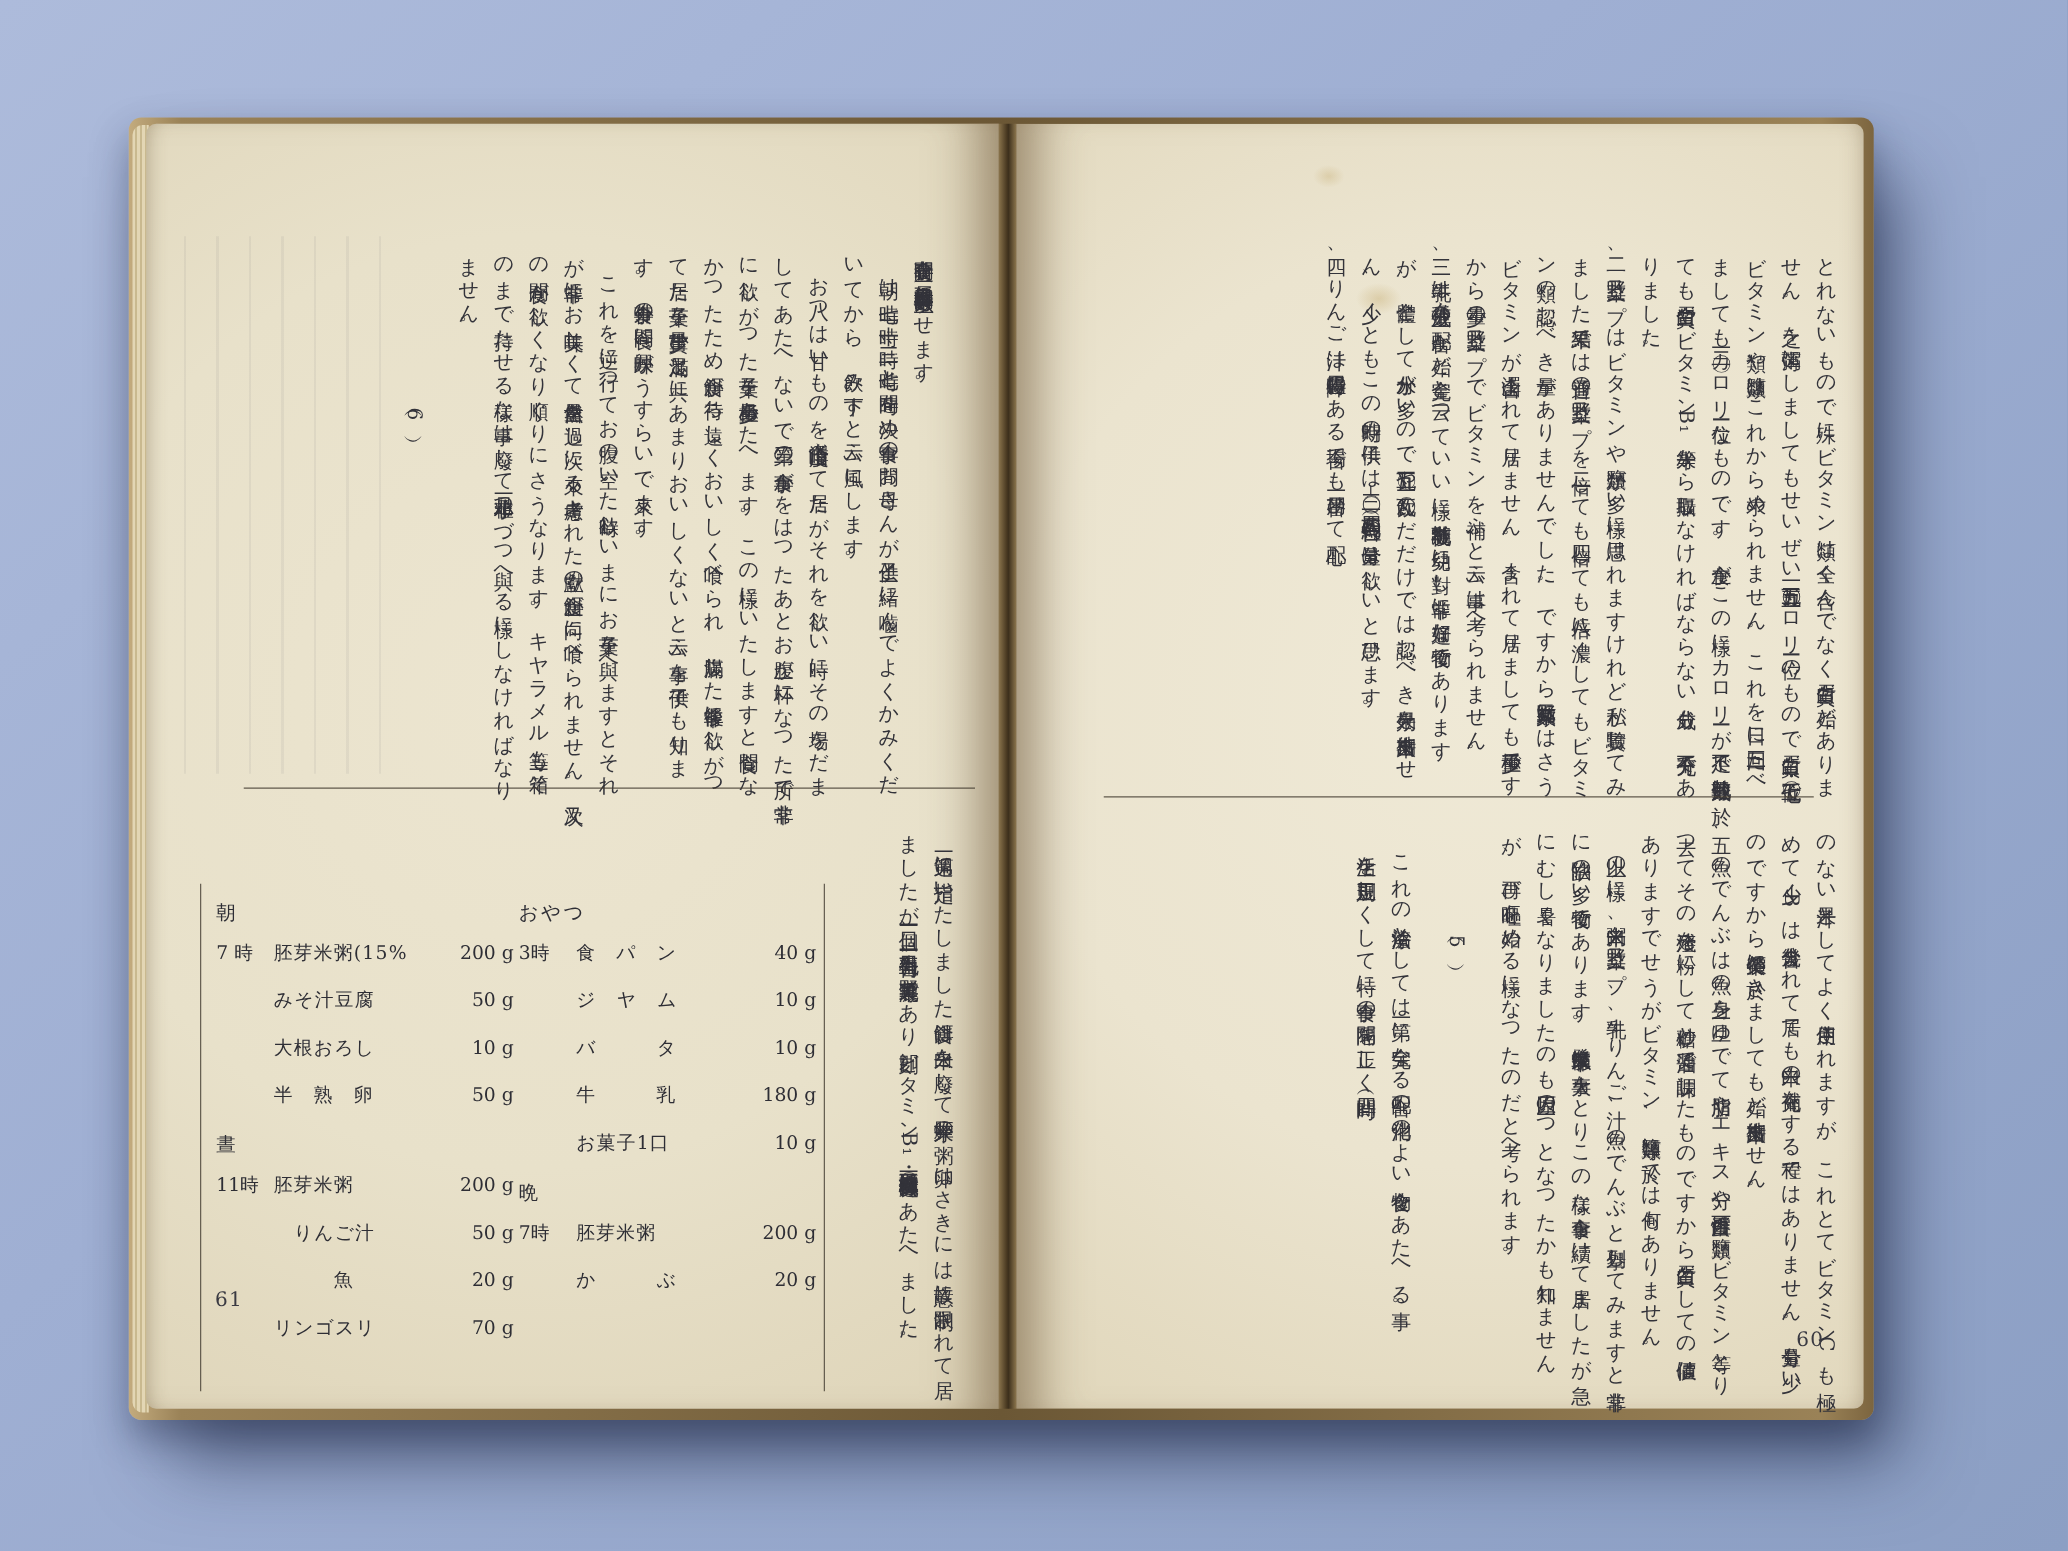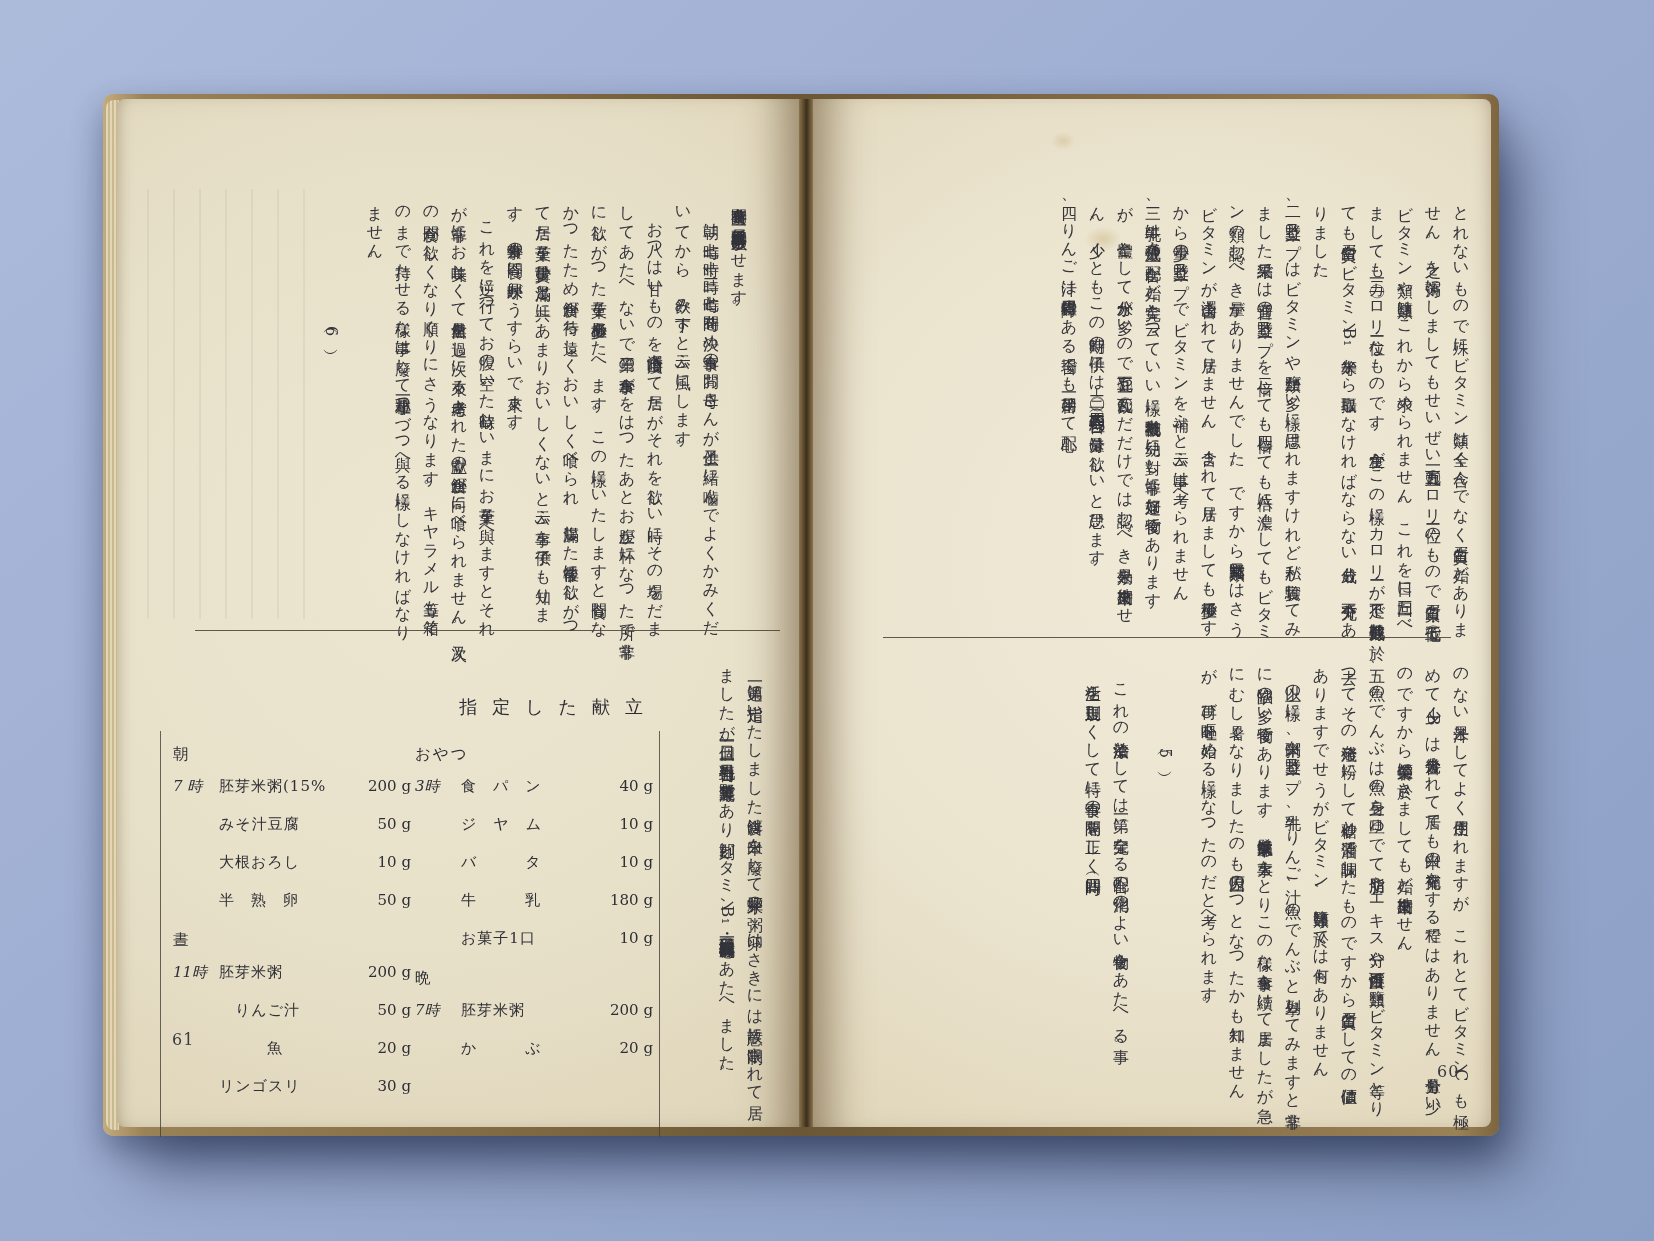--- a/index.html
+++ b/index.html
@@ -41,21 +41,21 @@
   .p61-top{top:96px;right:46px;width:560px;height:440px;}
   .p61-intro{top:558px;right:30px;width:132px;height:452px;}
   .menu{position:absolute;left:43px;top:596px;width:500px;}
   .menu-title{font-size:18px;letter-spacing:15px;text-align:right;padding-right:2px;
     color:#2c2c33;white-space:nowrap;}
   .menu-body{display:flex;margin-top:12px;border-left:1.5px solid rgba(70,64,52,.8);
     border-right:1.5px solid rgba(70,64,52,.8);padding:2px 2px 6px 12px;min-height:398px;}
   .menu-group{flex:1;}
   .menu-header{height:26px;line-height:26px;font-size:15.5px;margin-top:8px;letter-spacing:2px;}
   .menu-row{display:flex;align-items:center;height:38px;font-size:15px;white-space:nowrap;}
-  .menu-row .time{width:46px;flex:none;font-style:italic;}
+  .menu-row .time{width:46px;flex:none;}
   .menu-row .name{width:142px;flex:none;letter-spacing:1px;}
   .menu-row .qty{width:50px;flex:none;text-align:right;font-family:"DejaVu Serif",serif;}
   .pagenum{position:absolute;font-size:16px;color:#3a3a42;letter-spacing:1px;}
   .pn-61{left:55px;top:931px;text-align:center;}
   .pn-60{left:624px;top:923px;margin-top:40px;}
   .ghost{position:absolute;left:30px;top:90px;width:170px;height:430px;opacity:.08;
     background:repeating-linear-gradient(90deg,#5a5a66 0 2px,transparent 2px 26px);}
 </style>
 </head>
 <body>
@@ -71,21 +71,20 @@
           <p class="ind">朝は七時　十一時　三時、七時と時間を決め食事の間お母さんが子供と一緒に嚙んでよくかみくだいてから、飲み下すと云ふ風にします。</p>
           <p class="ind">お八つは甘いものを澤山度々喰べて居たがそれを欲しい時にその場をだましてあたへないで第三の食事がをはつたあとお腹が一杯になつた所で非常に欲しがつた菓子を極少量あたへます。この樣にいたしますと間食しなかつたため食餌が待ち遠しくおいしく喰べられ、滿腹した後非常に欲しがつて居た菓子を少量貰ひ滿足と共にあまりおいしくないと云ふ事を子供でも知ります。食事外の間食に興味がうすらいで來ます。</p>
           <p class="ind">これを逆に行つてお腹の空いた時欲しいまゝにお菓子を與へますとそれが非常にお美味しくて自然量を過し次に來る考慮された獻立の食餌が一向に喰べられません。又次の間食が欲しくなり順ぐりにさうなります。キヤラメル等も一箱そのまゝで持たせる樣な事は廢して是非小粒一つづつ與へる樣にしなければなりません。</p>
           <p class="marker marker-lo">（6）</p>
         </div>
       <div class="rule rule-61"></div>
       <div class="vtext p61-intro">
           <p class="ind">第一週に指定いたしました食餌は白米を廢して胚芽米の粥、卵はさきには故意に制限されて居ましたが一日一個、牛乳一日一合五勺、野菜裏漉等であり卽刻ビタミンB₁〇・五瓱經口投與酵母一日四瓦をあたへました。</p>
         </div>
       <div class="menu">
-        <div class="menu-title">指定した献立</div>
         <div class="menu-body" id="menuGroups">
             <div class="menu-group">
               <div class="menu-header">朝</div>
               <div class="menu-row">
                 <span class="time">7 時</span>
                 <span class="name">胚芽米粥(15%</span>
                 <span class="qty">200 g</span>
               </div>
               <div class="menu-row">
                 <span class="time"></span>
@@ -114,21 +113,21 @@
                 <span class="qty">50 g</span>
               </div>
               <div class="menu-row">
                 <span class="time"></span>
                 <span class="name">　　　魚</span>
                 <span class="qty">20 g</span>
               </div>
               <div class="menu-row">
                 <span class="time"></span>
                 <span class="name">リンゴスリ</span>
-                <span class="qty">30 g</span>
+                <span class="qty">70 g</span>
               </div>
             </div>
             <div class="menu-group">
               <div class="menu-header">おやつ</div>
               <div class="menu-row">
                 <span class="time">3時</span>
                 <span class="name">食　パ　ン</span>
                 <span class="qty">40 g</span>
               </div>
               <div class="menu-row">

